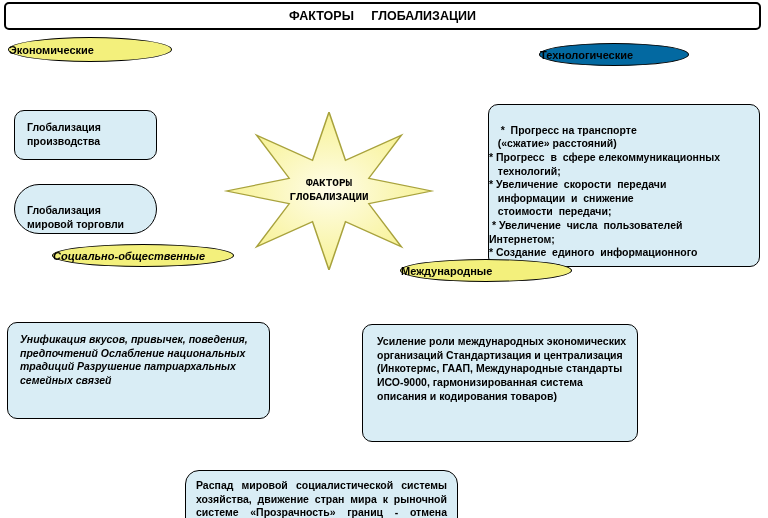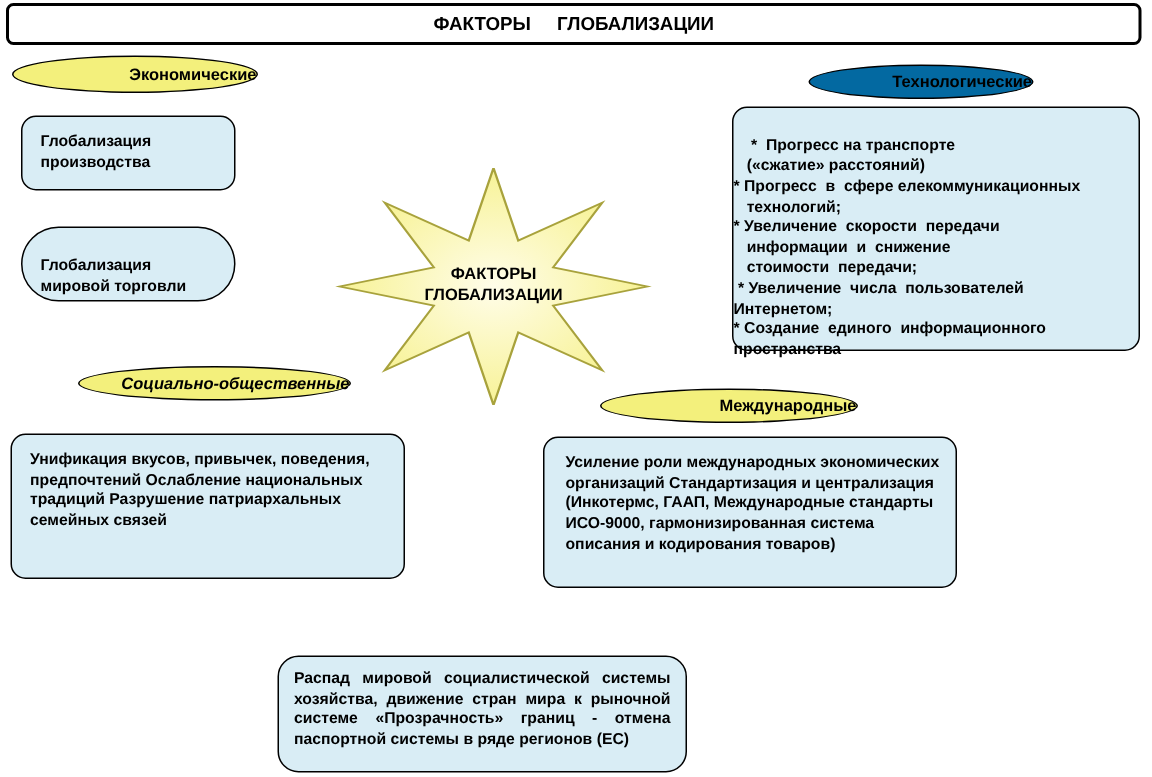--- a/index.html
+++ b/index.html
@@ -23,50 +23,52 @@
     border-radius: 5px;
     display: flex; align-items: center; justify-content: center;
     font-weight: bold; font-size: 12.5px;
     word-spacing: 14px;
     color: #000;
   }
   .ellipse {
     position: absolute;
     border: 1.4px solid #000000;
     border-radius: 50%;
-    display: flex; align-items: center; justify-content: flex-end;
+    display: flex; align-items: center; justify-content: flex-start;
     font-weight: bold; font-size: 11px;
     color: #000;
     text-align: center;
   }
   .bluebox {
     position: absolute;
     border: 1.6px solid #000000;
     border-radius: 10px;
     font-weight: bold; font-size: 10.5px;
     line-height: 1.3;
     color: #000;
+    margin-top: 33px;
   }
   .center-v { display: flex; align-items: center; }
   .prewrap { white-space: pre-wrap; }
   .justify { text-align: justify; }
   .star-wrap {
     position: absolute;
     left: 206px; top: 112px; width: 246px; height: 158px;
   }
   .star-wrap svg { width: 100%; height: 100%; display: block; }
   .star-label {
     position: absolute;
     left: 0; top: 50%; width: 100%;
     transform: translateY(-50%);
     text-align: center;
     font-weight: bold; font-size: 11px;
     white-space: pre-line;
     line-height: 1.25;
     color: #000;
+    font-family: Liberation Mono, monospace;
   }
 </style>
 </head>
 <body>
 
 <div class="canvas">
 
   <div class="banner">
     <span>ФАКТОРЫ ГЛОБАЛИЗАЦИИ</span>
   </div>
@@ -112,29 +114,29 @@
  * Увеличение  числа  пользователей
 Интернетом;
 * Создание  единого  информационного
 пространства</span>
   </div>
 
   <div class="ellipse" style="left: 52px; top: 244px; width: 182px; height: 23px; background-color: rgb(243, 240, 124); font-style: italic;">
     <span>Социально-общественные</span>
   </div>
 
-  <div class="bluebox" style="left: 7px; top: 289px; width: 263px; height: 97px; padding: 10px 12px; background-color: rgb(217, 237, 245);">
+  <div class="bluebox" style="left: 7px; top: 289px; width: 263px; height: 97px; padding: 10px 12px; background-color: rgb(217, 237, 245); font-style: italic;">
     <span>Унификация вкусов, привычек, поведения, предпочтений Ослабление национальных традиций Разрушение патриархальных семейных связей</span>
   </div>
 
   <div class="ellipse" style="left: 400px; top: 259px; width: 172px; height: 23px; background-color: rgb(243, 240, 124);">
     <span>Международные</span>
   </div>
 
-  <div class="bluebox" style="left: 362px; top: 291px; width: 276px; height: 101px; padding: 10px 10px 8px 14px; background-color: rgb(217, 237, 245);">
+  <div class="bluebox" style="left: 362px; top: 291px; width: 276px; height: 118px; padding: 10px 10px 8px 14px; background-color: rgb(217, 237, 245);">
     <span>Усиление роли международных экономических организаций Стандартизация и централизация (Инкотермс, ГААП, Международные стандарты ИСО-9000, гармонизированная система описания и кодирования товаров)</span>
   </div>
 
 
   <div class="bluebox justify" style="left: 185px; top: 437px; width: 273px; height: 78px; padding: 8px 10px; background-color: rgb(217, 237, 245); border-radius: 14px;">
     <span style="display:block; text-align:justify;">Распад мировой социалистической системы хозяйства, движение стран мира к рыночной системе «Прозрачность» границ - отмена паспортной системы в ряде регионов (ЕС)</span>
   </div>
 
 </div>
 

